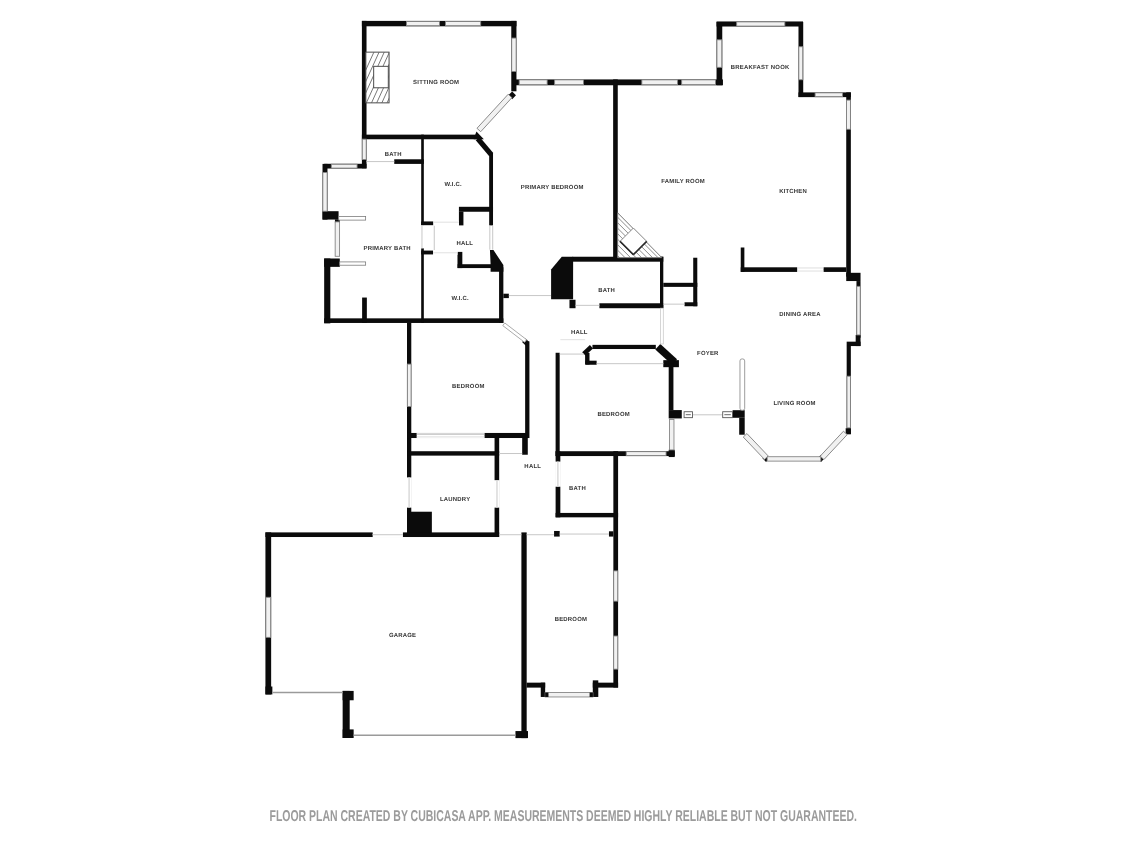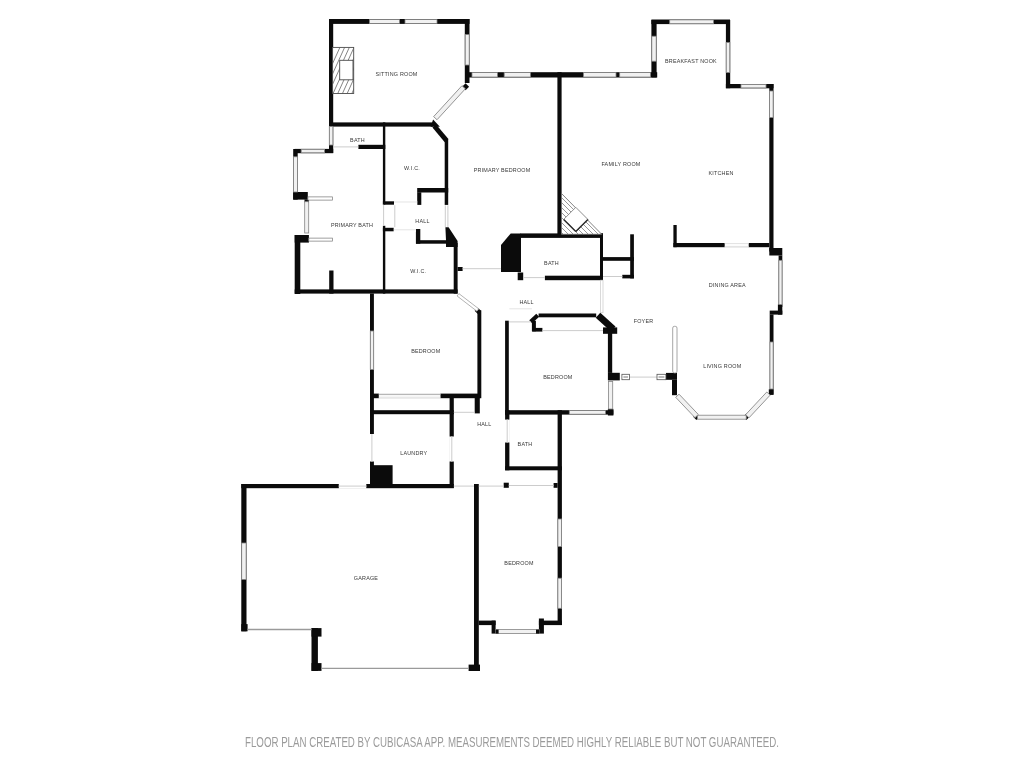--- a/index.html
+++ b/index.html
@@ -1,16 +1,16 @@
 <!DOCTYPE html>
 <html><head>
 <meta charset="utf-8">
 <style>
   html,body{margin:0;padding:0;background:#ffffff;}
-  .page{width:1024px;height:768px;position:relative;background:#ffffff;overflow:hidden;}
+  .page{width:1024px;height:768px;position:relative;background:#ffffff;overflow:hidden;font-weight:bold;}
   text{font-family:"Liberation Sans",sans-serif;}
 </style>
 </head>
 <body>
 <div class="page">
 <svg width="1024" height="768" viewBox="0 0 1024 768">
 <defs>
   <clipPath id="stairclip">
           <polygon points="561.5,193.5 561.5,234.3 601.7,234.3"></polygon>
         </clipPath>

